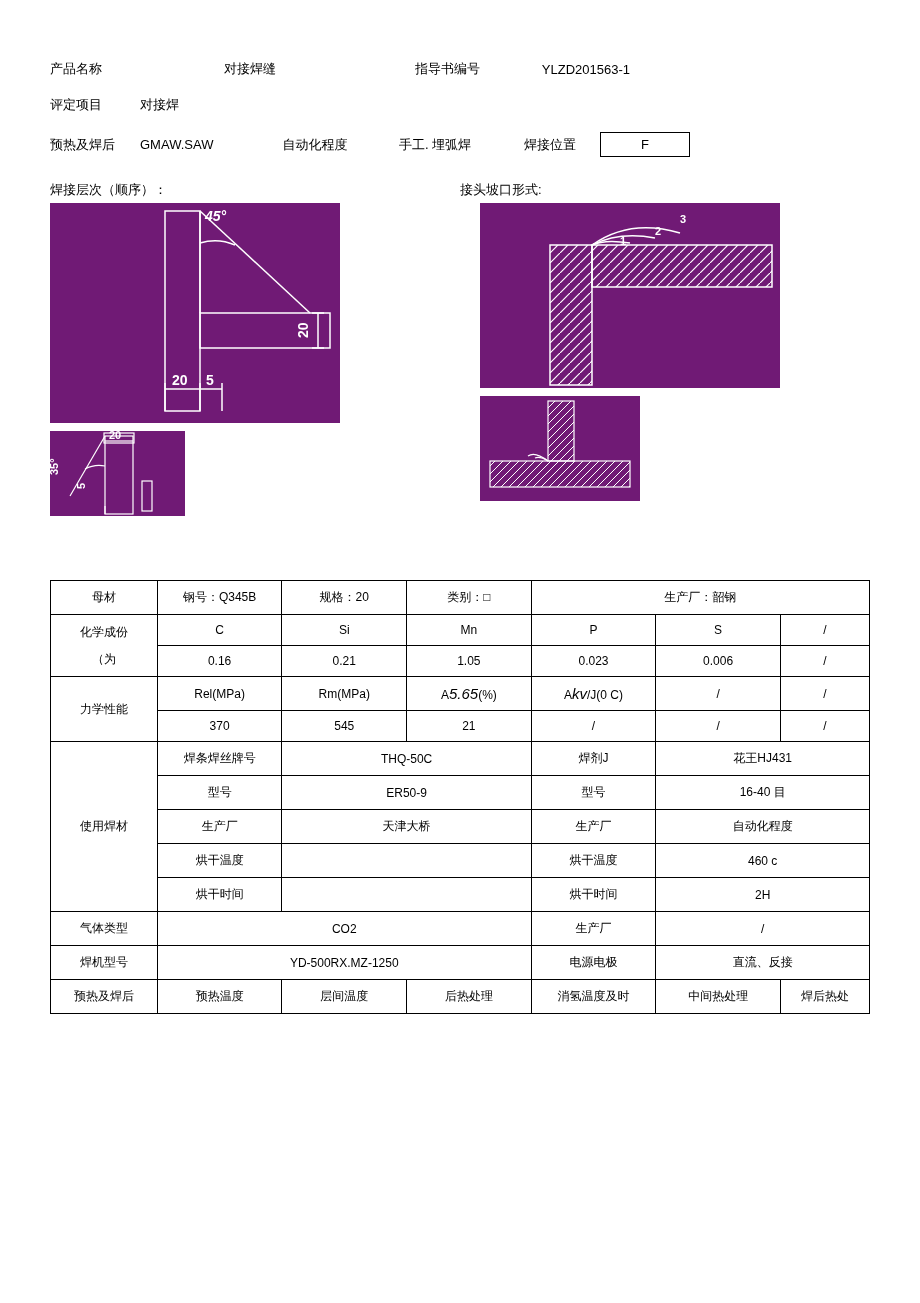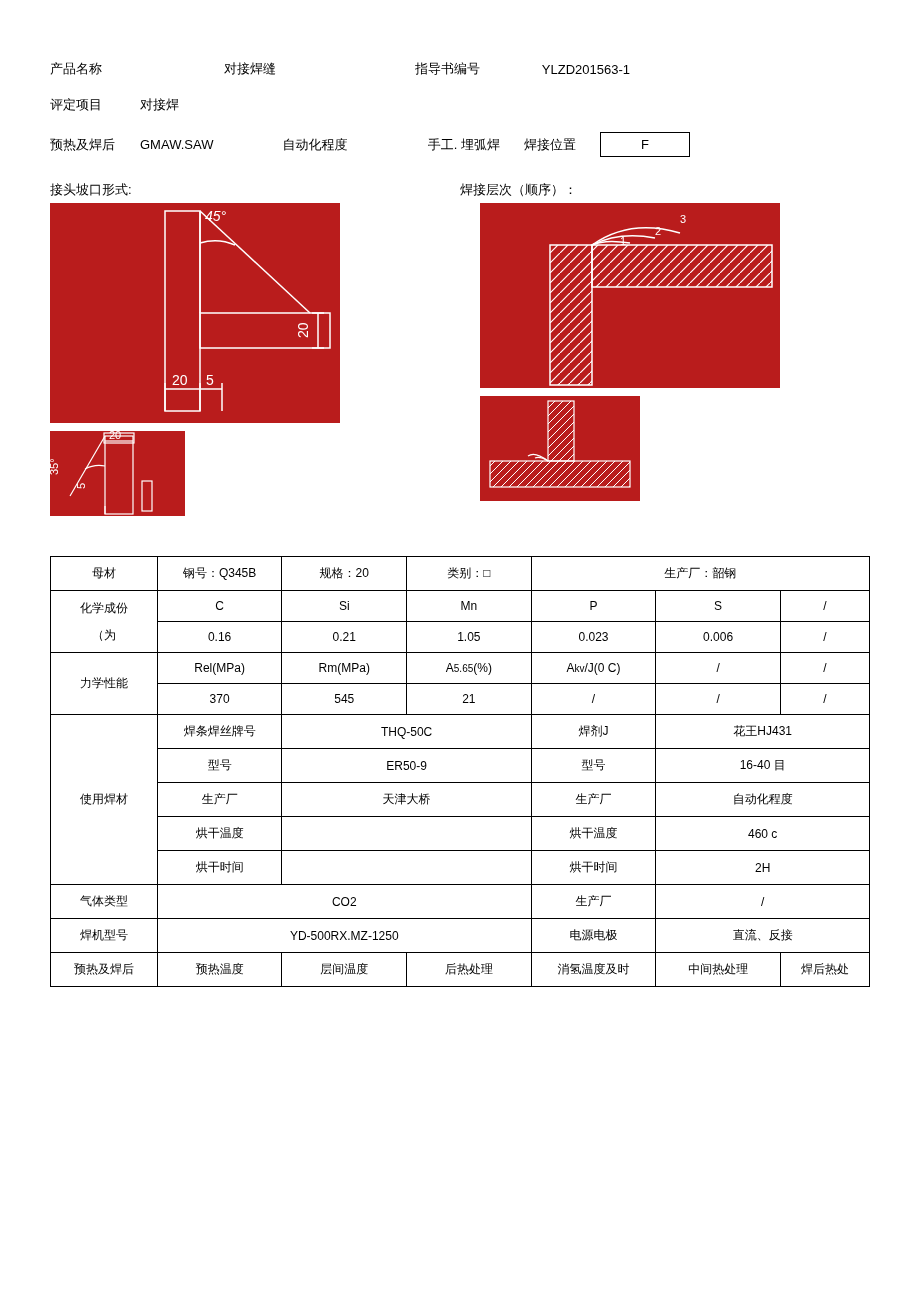--- a/index.html
+++ b/index.html
@@ -30,40 +30,41 @@
     margin-bottom: 4px;
   }
   .section-titles > div { width: 50%; }
   .diagrams {
     display: flex;
     gap: 40px;
     margin-bottom: 20px;
   }
   .diag-col { width: 48%; }
   .cad {
-    background: #b91c1c;
+    background: #701a75;
     color: #fff;
     stroke: #fff;
     position: relative;
     margin-bottom: 8px;
+    font-weight: bold;
   }
   .cad svg { display: block; }
   table.spec {
     border-collapse: collapse;
     width: 100%;
-    margin-top: 32px;
+    margin-top: 56px;
   }
   table.spec td {
     border: 1px solid #000;
     text-align: center;
     vertical-align: middle;
     padding: 8px 4px;
     font-size: 12px;
   }
-  .sub { font-size: 10px; }
+  .sub { font-size: 15px; font-style: italic; }
 </style>
 </head>
 <body>
 
 <div class="header-block">
 
   <div class="header-row">
     <span class="hcell lbl">产品名称</span>
     <span class="hcell" style="width:220px;text-align:center">对接焊缝</span>
     <span class="hcell" style="width:120px;text-align:right">指导书编号</span>
@@ -72,29 +73,29 @@
 
   <div class="header-row">
     <span class="hcell lbl">评定项目</span>
     <span class="hcell">对接焊</span>
   </div>
 
   <div class="header-row">
     <span class="hcell lbl">预热及焊后</span>
     <span class="hcell" style="width:120px">GMAW.SAW</span>
     <span class="hcell" style="width:110px;text-align:center">自动化程度</span>
-    <span class="hcell" style="width:130px;text-align:right">手工. 埋弧焊</span>
+    <span class="hcell" style="width:130px;text-align:center">手工. 埋弧焊</span>
     <span class="hcell" style="width:100px;text-align:center">焊接位置</span>
     <span class="hcell boxed">F</span>
   </div>
 </div>
 
 <div class="section-titles">
+  <div>焊接层次（顺序）：</div>
   <div>接头坡口形式:</div>
-  <div>焊接层次（顺序）：</div>
 </div>
 
 <div class="diagrams">
 
   <div class="diag-col">
 
     <div class="cad" style="width:290px;height:220px">
       <svg viewBox="0 0 290 220" width="290" height="220" stroke="#fff" fill="none" stroke-width="1.5">
 
         <rect x="115" y="8" width="35" height="200"></rect>

